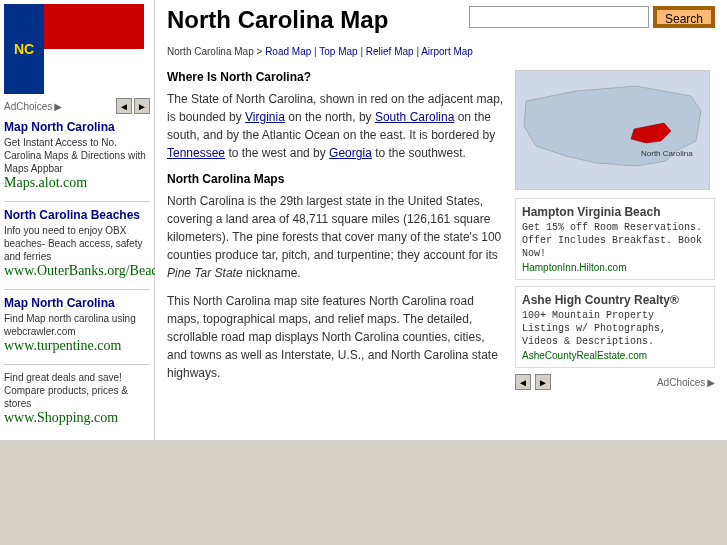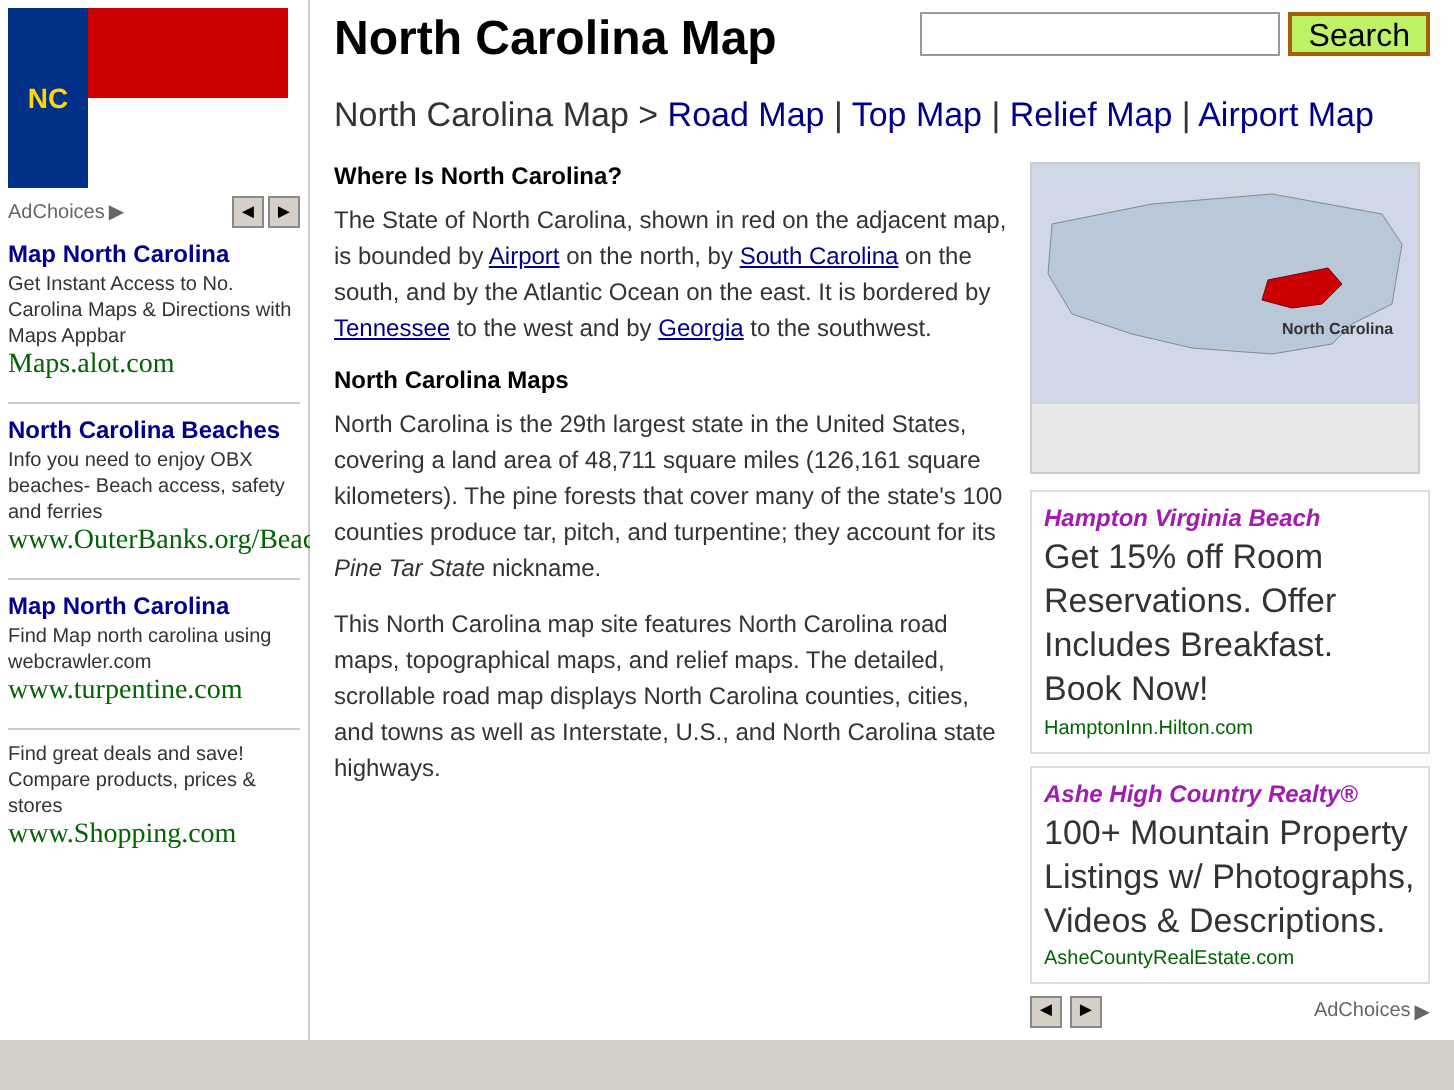--- a/index.html
+++ b/index.html
@@ -24,43 +24,43 @@
     .sidebar-url { font-size: 14px; color: #006400; font-family: Liberation Serif, serif; }
     .sidebar-divider { border-top: 1px solid #ccc; margin: 6px 0; }
     
     
     .main-content { flex: 1; padding: 6px 12px; background: #fff; }
     
     .page-title { font-size: 24px; font-weight: bold; color: #000; margin-bottom: 6px; }
     
     .search-bar { display: flex; align-items: center; gap: 4px; margin-bottom: 6px; }
     .search-input { border: 1px solid #999; padding: 2px 4px; font-size: 12px; width: 180px; height: 22px; }
-    .search-btn { background: #bef264; border: 2px solid #a16207; padding: 2px 8px; font-size: 16px; cursor: pointer; height: 22px; }
+    .search-btn { background: #fdba74; border: 4px solid #a16207; padding: 2px 8px; font-size: 12px; cursor: pointer; height: 22px; }
     
-    .nav-links { font-size: 17px; margin-bottom: 10px; line-height: 1.6; }
+    .nav-links { font-size: 10px; margin-bottom: 10px; line-height: 1.6; }
     .nav-links a { color: #00008b; text-decoration: none; }
     .nav-links span { color: #333; }
     
     .content-area { display: flex; gap: 10px; }
     .text-area { flex: 1; }
     .right-panel { width: 200px; min-width: 200px; }
     
     .section-title { font-size: 12px; font-weight: bold; color: #000; margin-bottom: 6px; }
     
     .content-text { font-size: 12px; line-height: 1.5; color: #333; margin-bottom: 10px; }
     .content-text a { color: #00008b; }
     .content-text em { font-style: italic; }
     
     
-    .map-image { width: 195px; height: 156px; border: 1px solid #ccc; background: #e8e8e8; margin-bottom: 8px; position: relative; overflow: hidden; font-weight: bold; }
+    .map-image { width: 195px; height: 120px; border: 1px solid #ccc; background: #e8e8e8; margin-bottom: 8px; position: relative; overflow: hidden; }
     
     .ad-card { background: #fff; border: 1px solid #ddd; padding: 6px; margin-bottom: 6px; font-size: 11px; }
     .ad-card-title { font-weight: bold; color: #00008b; font-size: 12px; margin-bottom: 2px; }
-    .ad-card-title a { color: #a21caf; text-decoration: none; font-style: italic; }
-    .ad-card-text { color: #333; font-size: 17px; line-height: 1.3; margin-bottom: 2px; }
+    .ad-card-title a { color: #404040; text-decoration: none; }
+    .ad-card-text { color: #333; font-size: 10px; line-height: 1.3; margin-bottom: 2px; font-family: Liberation Mono, monospace; }
     .ad-card-url { color: #006400; font-size: 10px; }
     
     .bottom-ad-nav { display: flex; align-items: center; gap: 4px; margin-top: 4px; }
     .bottom-ad-choices { font-size: 10px; color: #666; margin-left: auto; display: flex; align-items: center; gap: 2px; }
     
     .content-text-bottom { font-size: 12px; line-height: 1.5; color: #333; margin-top: 8px; }
   </style>
 </head>
 <body>
 
@@ -131,21 +131,21 @@
       <span> | </span>
       <a href="#">Relief Map</a>
       <span> | </span>
       <a href="#">Airport Map</a>
     </div>
 
     <div class="content-area">
       <div class="text-area">
         <h2 class="section-title">Where Is North Carolina?</h2>
         <p class="content-text">
-          <span>The State of North Carolina, shown in red on the adjacent map, is bounded by </span><a href="#">Airport</a><span> on the north, by </span><a href="#">South Carolina</a><span> on the south, and by the Atlantic Ocean on the east.  It is bordered by </span><a href="#">Tennessee</a><span> to the west and by </span><a href="#">Georgia</a><span> to the southwest.</span>
+          <span>The State of North Carolina, shown in red on the adjacent map, is bounded by </span><a href="#">Virginia</a><span> on the north, by </span><a href="#">South Carolina</a><span> on the south, and by the Atlantic Ocean on the east.  It is bordered by </span><a href="#">Tennessee</a><span> to the west and by </span><a href="#">Georgia</a><span> to the southwest.</span>
         </p>
 
         <h2 class="section-title">North Carolina Maps</h2>
         <p class="content-text">
           <span>North Carolina is the 29th largest state in the United States, covering a land area of 48,711 square miles (126,161 square kilometers). The pine forests that cover many of the state's 100 counties produce tar, pitch, and turpentine; they account for its </span><em>Pine Tar State</em><span> nickname.</span>
         </p>
 
         <p class="content-text-bottom">This North Carolina map site features North Carolina road maps, topographical maps, and relief maps.  The detailed, scrollable road map displays North Carolina counties, cities, and towns as well as Interstate, U.S., and North Carolina state highways.</p>
       </div>
 

